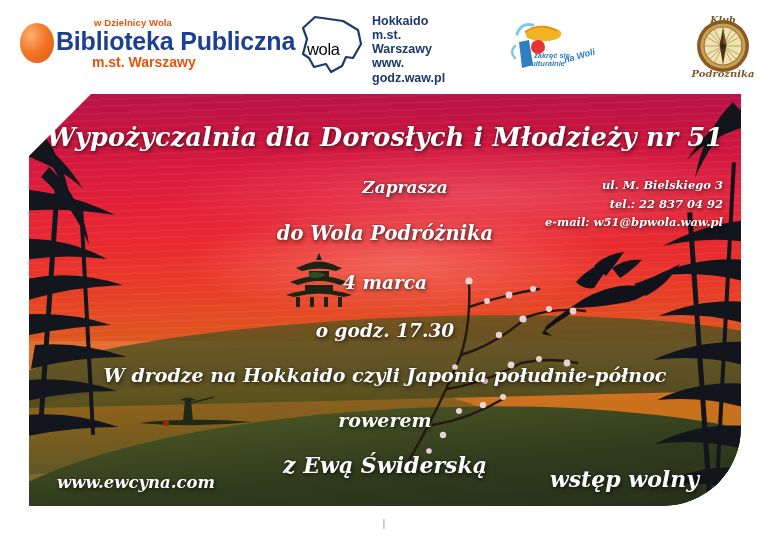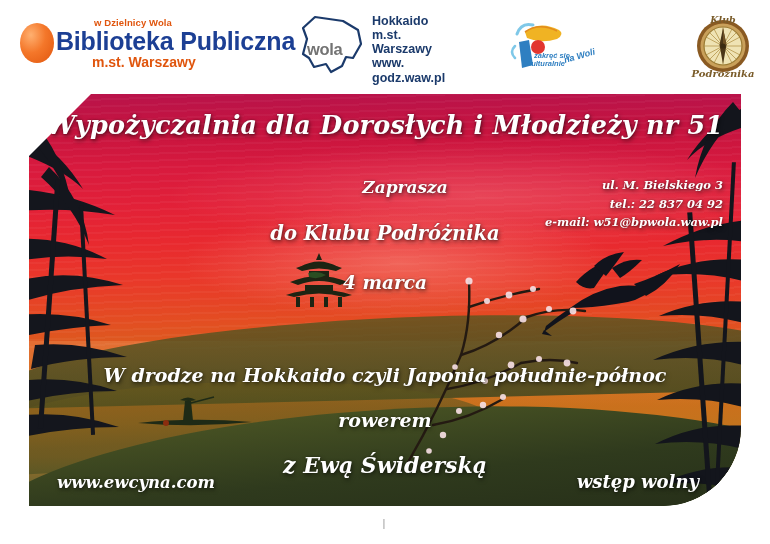--- a/index.html
+++ b/index.html
@@ -68,22 +68,22 @@
     position: absolute;
     left: 298px; top: 14px;
     display: flex;
     align-items: flex-start;
   }
   .wola-shape { position: relative; width: 68px; height: 62px; flex: none; }
   .wola-word {
     position: absolute;
     left: 9px; top: 26px;
     font-size: 16.5px;
-    font-weight: 700;
-    color: #737373;
+    font-weight: 400;
+    color: #000000;
     letter-spacing: -.3px;
   }
   .wola-side {
     margin-left: 6px;
     font-size: 12.5px;
     font-weight: 700;
     color: #1b3a6b;
     line-height: 1.13;
     white-space: nowrap;
   }
@@ -214,21 +214,21 @@
     font-family: "DejaVu Serif", serif;
     font-style: italic;
     font-weight: 700;
     text-shadow: 1px 2px 4px rgba(0,0,0,.55), 0 0 2px rgba(0,0,0,.4);
     pointer-events: none;
   }
   .ptext > * { pointer-events: auto; }
 
   .p-title {
     position: absolute;
-    left: 0; right: 0; top: 16px;
+    left: 0; right: 0; top: 28px;
     text-align: center;
     font-size: 25.5px;
     letter-spacing: .2px;
     white-space: nowrap;
   }
 
   .p-contact {
     position: absolute;
     right: 18px; top: 82px;
     text-align: right;
@@ -253,21 +253,21 @@
 
   .p-www {
     position: absolute;
     left: 28px; bottom: 14px;
     font-size: 16.5px;
     text-align: right;
   }
   .p-free {
     position: absolute;
     right: 42px; bottom: 14px;
-    font-size: 18px;
+    font-size: 22px;
   }
 
   
   .page-mark {
     position: absolute;
     left: 50%; bottom: 16px;
     transform: translateX(-50%);
     width: 5px; height: 10px;
     color: #9a9a9a;
     font-size: 11px;
@@ -479,22 +479,23 @@
       <div class="ptext">
         <div class="p-title">Wypożyczalnia dla Dorosłych i Młodzieży nr 51</div>
 
         <div class="p-contact">
           <div>ul. M. Bielskiego 3</div>
           <div>tel.: 22 837 04 92</div>
           <div>e-mail: w51@bpwola.waw.pl</div>
         </div>
 
         <div class="p-line l-zaprasza">Zaprasza</div>
-        <div class="p-line l-klub">do Klubu Podróżnika</div>
+        <div class="p-line l-klub">do Wola Podróżnika</div>
         <div class="p-line l-data">4 marca</div>
+        <div class="p-line l-godz">o godz. 17.30</div>
         <div class="p-line l-lect">W drodze na Hokkaido czyli Japonia południe-północ</div>
         <div class="p-line l-lect2">rowerem</div>
         <div class="p-line l-speaker">z Ewą Świderską</div>
 
         <div class="p-www">www.ewcyna.com</div>
         <div class="p-free">wstęp wolny</div>
       </div>
 
     </div>
   </div>

